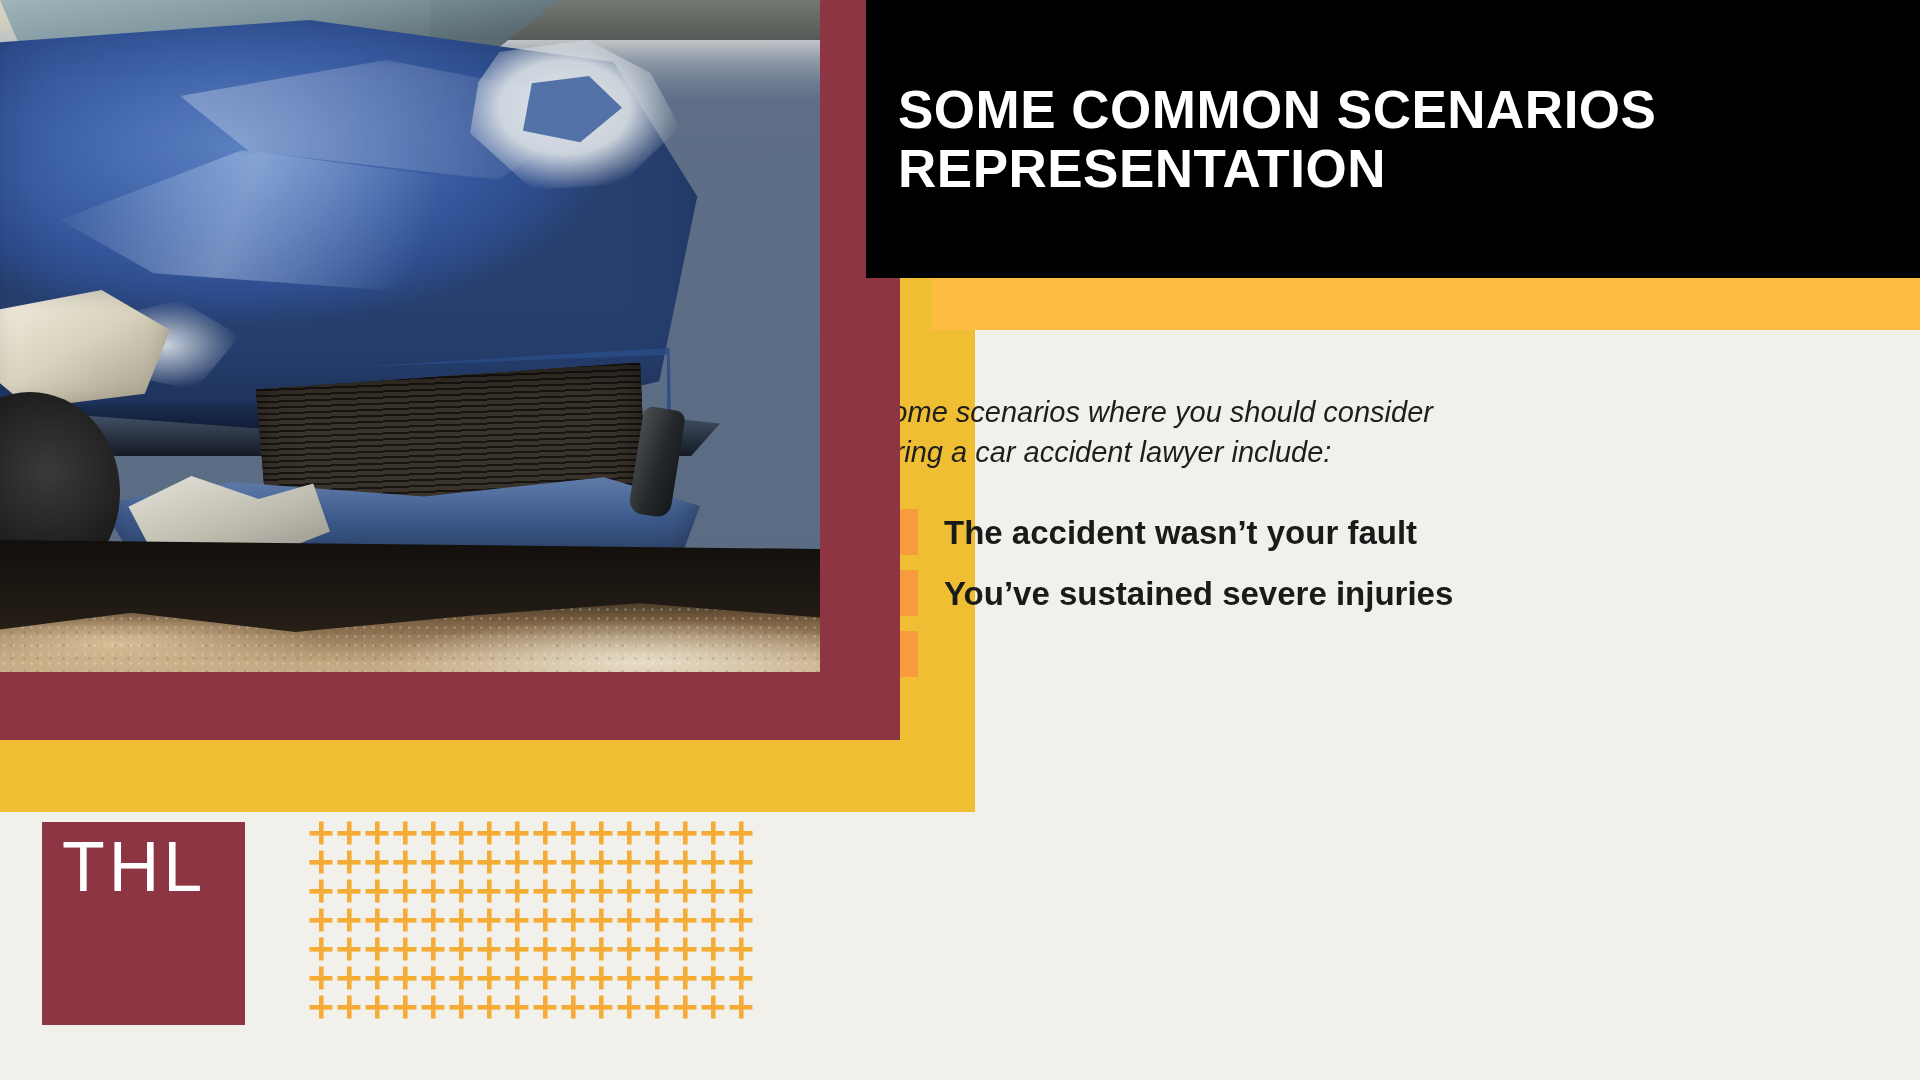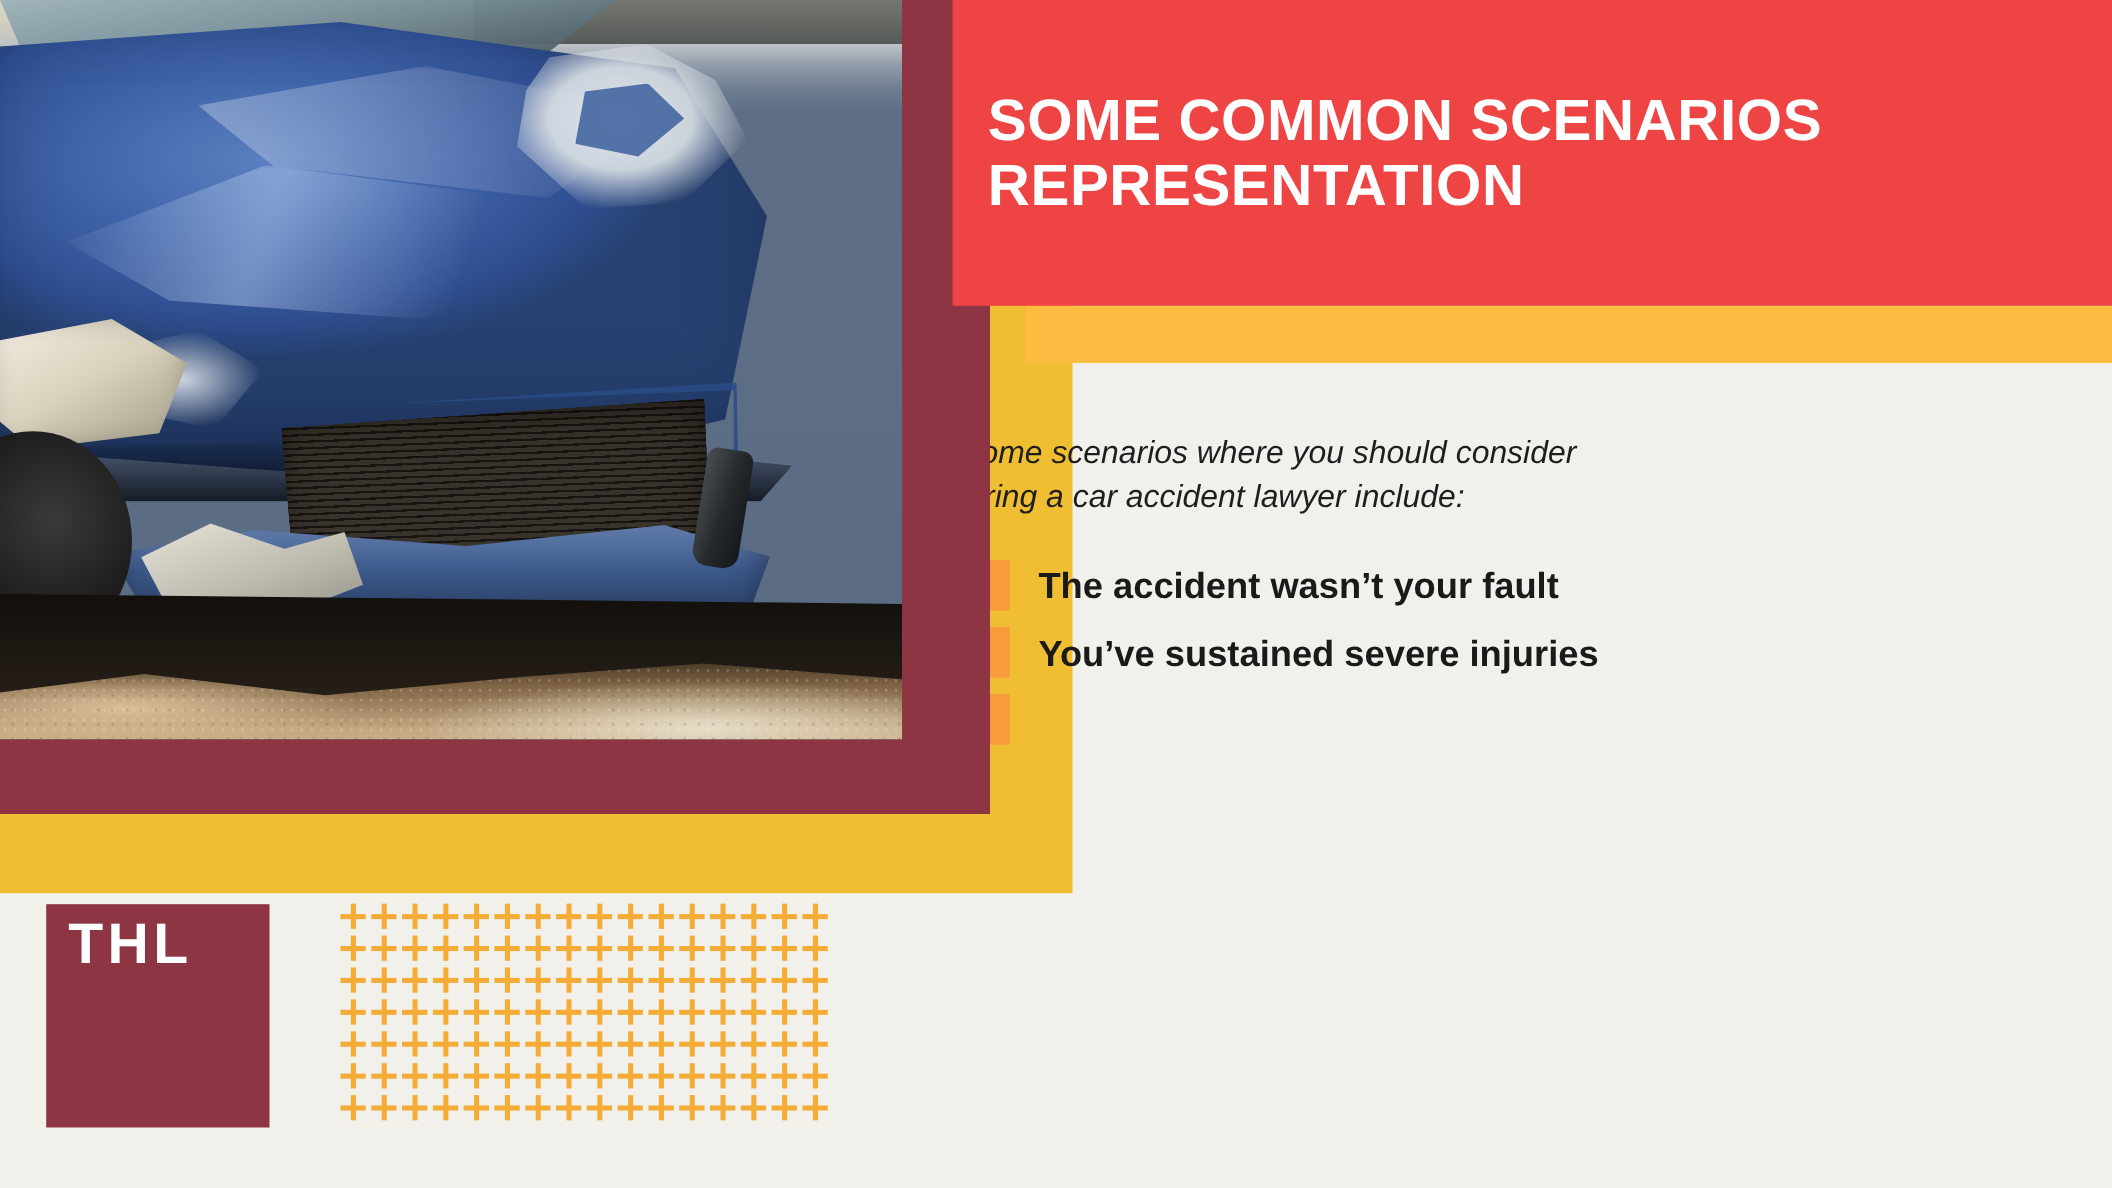--- a/index.html
+++ b/index.html
@@ -203,22 +203,22 @@
     width: 203px;
     height: 203px;
     background: #8D3543;
     z-index: 4;
   }
   .logo-text {
     position: absolute;
     left: 20px;
     top: 10px;
     color: #ffffff;
-    font-size: 52px;
-    font-weight: bold;
+    font-size: 70px;
+    font-weight: normal;
     letter-spacing: 4px;
     line-height: 1;
     font-family: "Liberation Sans", sans-serif;
   }
 
   
   .plus-grid {
     position: absolute;
     left: 308px;
     top: 820px;
@@ -227,21 +227,21 @@
     z-index: 4;
   }
 
   
   .title-block {
     position: absolute;
     left: 866px;
     top: 0;
     right: 0;
     height: 278px;
-    background: #ef4444;
+    background: #000000;
     z-index: 3;
     display: flex;
     align-items: center;
   }
   .title-text {
     color: #ffffff;
     font-size: 53px;
     font-weight: bold;
     line-height: 1.12;
     letter-spacing: 0.5px;

